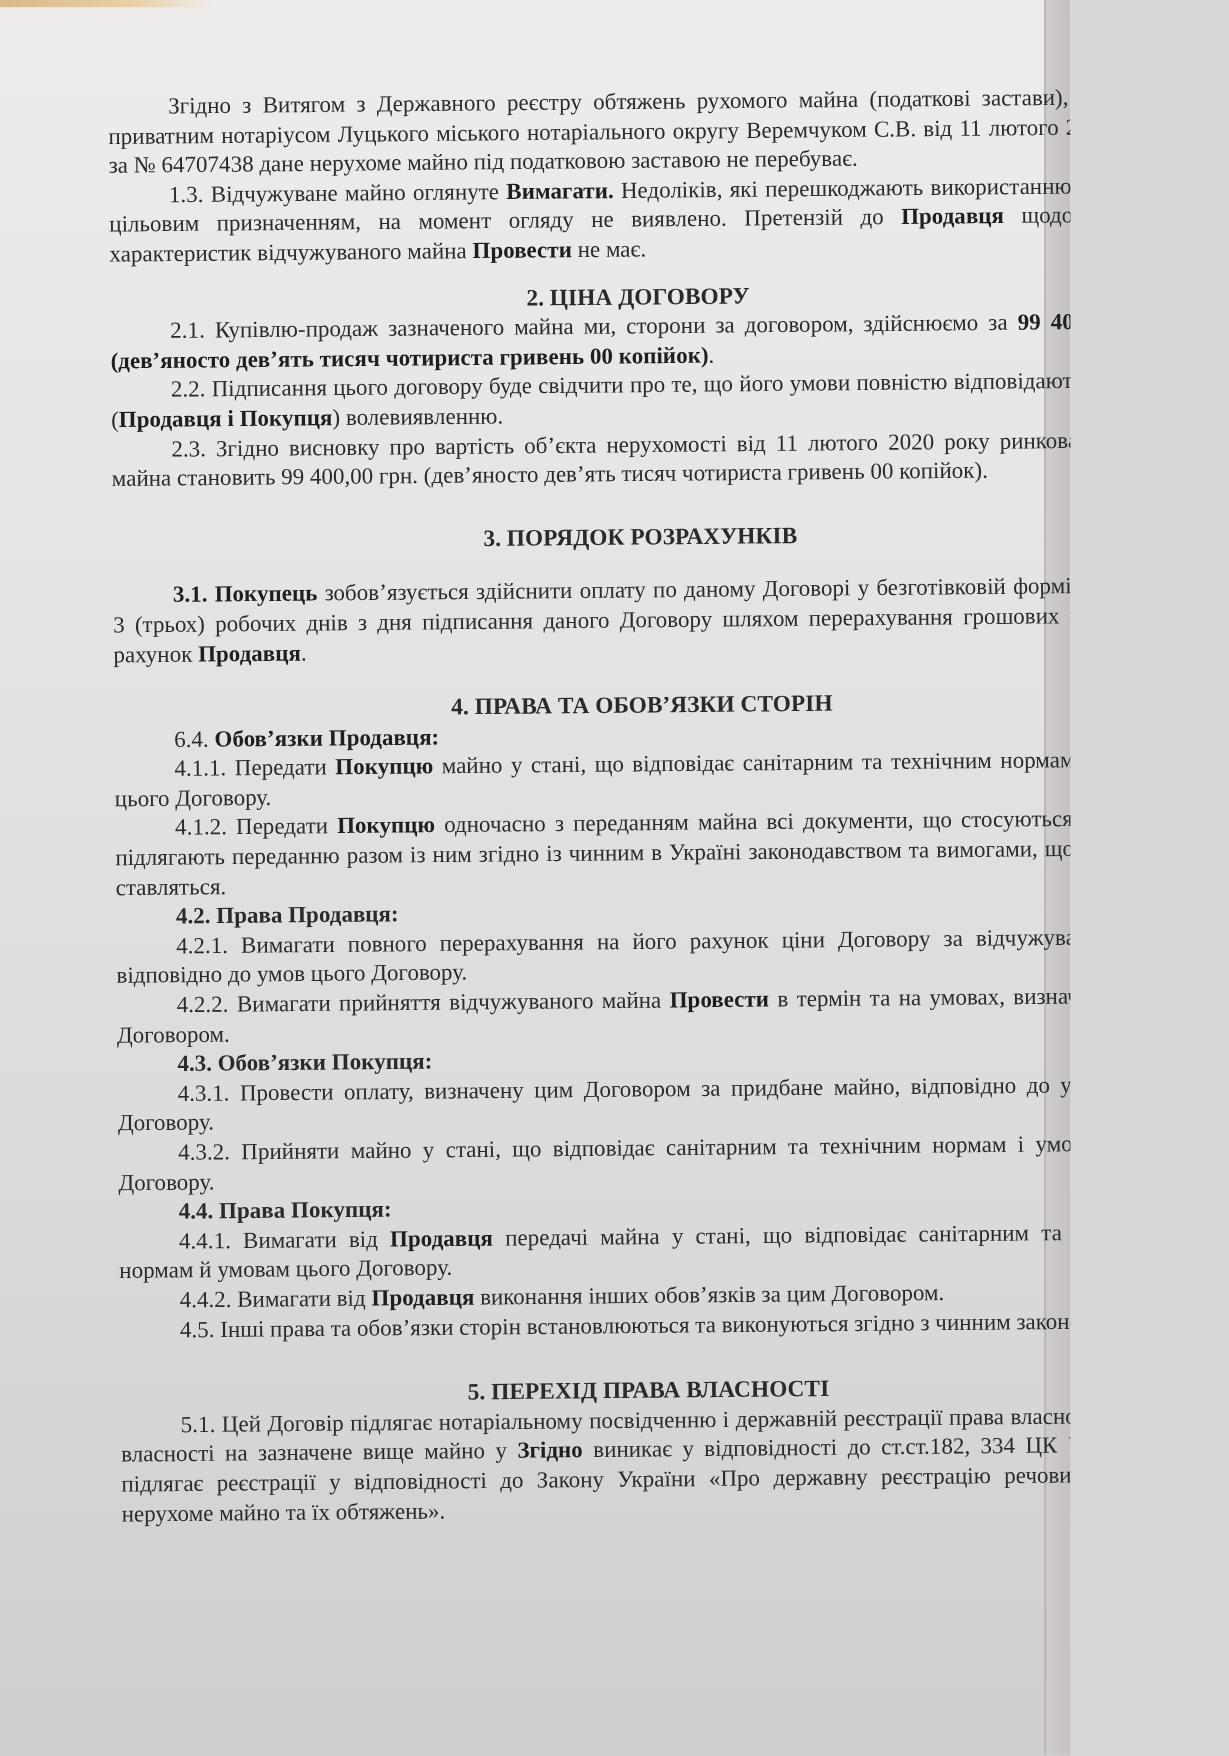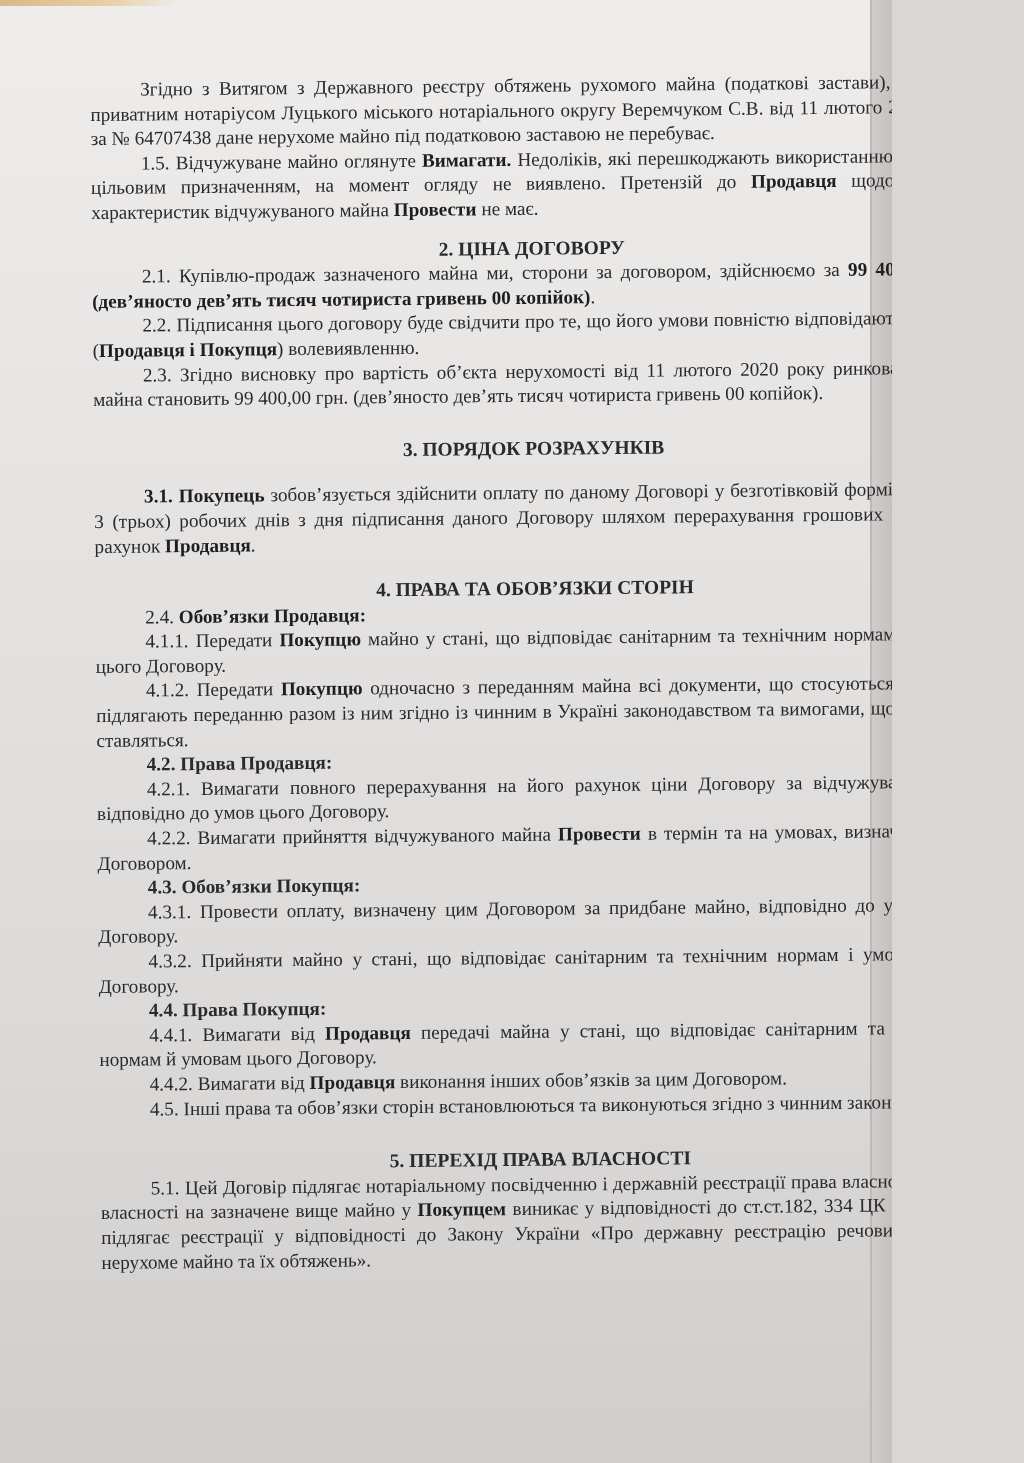--- a/index.html
+++ b/index.html
@@ -81,21 +81,21 @@
   <span class="mark" style="left:992px; top:122px;"></span>
   <span class="mark" style="left:992px; top:1108px;"></span>
 
   <div class="doc">
 
     <p class="p indent">
       <span>Згідно з Витягом з Державного реєстру обтяжень рухомого майна (податкові застави), виданим приватним нотаріусом Луцького міського нотаріального округу Веремчуком С.В. від 11 лютого 2020 року за  № 64707438 дане нерухоме майно під податковою заставою не перебуває.</span>
     </p>
 
     <p class="p indent">
-      <span>1.5.</span><span> Відчужуване майно оглянуте </span><b>Вимагати.</b><span> Недоліків, які перешкоджають використанню майна за цільовим призначенням, на момент огляду не виявлено. Претензій до </span><b>Продавця</b><span> щодо якісних характеристик відчужуваного майна </span><b>Провести</b><span> не має.</span>
+      <span>1.3.</span><span> Відчужуване майно оглянуте </span><b>Вимагати.</b><span> Недоліків, які перешкоджають використанню майна за цільовим призначенням, на момент огляду не виявлено. Претензій до </span><b>Продавця</b><span> щодо якісних характеристик відчужуваного майна </span><b>Провести</b><span> не має.</span>
     </p>
 
     <h2 class="heading h2">2. ЦІНА ДОГОВОРУ</h2>
 
     <p class="p indent">
       <span>2.1. Купівлю-продаж зазначеного майна ми, сторони за договором, здійснюємо за </span><b>99 400,00 грн. (дев’яносто дев’ять тисяч чотириста гривень 00 копійок)</b><span>.</span>
     </p>
     <p class="p indent">
       <span>2.2. Підписання цього договору буде свідчити про те, що його умови повністю відповідають нашому (</span><b>Продавця і Покупця</b><span>) волевиявленню.</span>
     </p>
@@ -105,21 +105,21 @@
 
     <h2 class="heading h3">3. ПОРЯДОК РОЗРАХУНКІВ</h2>
 
     <p class="p indent">
       <b>3.1. Покупець</b><span> зобов’язується здійснити оплату по даному Договорі у безготівковій формі протягом 3 (трьох) робочих днів з дня підписання даного Договору шляхом перерахування грошових коштів на рахунок </span><b>Продавця</b><span>.</span>
     </p>
 
     <h2 class="heading h4">4. ПРАВА ТА ОБОВ’ЯЗКИ СТОРІН</h2>
 
     <p class="p indent">
-      <span>2.4.</span><b> Обов’язки Продавця:</b>
+      <span>6.4.</span><b> Обов’язки Продавця:</b>
     </p>
     <p class="p indent">
       <span>4.1.1. Передати </span><b>Покупцю</b><span> майно у стані, що відповідає санітарним та технічним нормам і умовам цього Договору.</span>
     </p>
     <p class="p indent">
       <span>4.1.2. Передати </span><b>Покупцю</b><span> одночасно з переданням майна всі документи, що стосуються майна та підлягають переданню разом із ним згідно із чинним в Україні законодавством та вимогами, що звичайно ставляться.</span>
     </p>
 
     <p class="subhead">4.2. Права Продавця:</p>
     <p class="p indent">
@@ -144,17 +144,17 @@
     <p class="p indent">
       <span>4.4.2. Вимагати від </span><b>Продавця</b><span> виконання інших обов’язків за цим Договором.</span>
     </p>
     <p class="p indent">
       <span>4.5. Інші права та обов’язки сторін встановлюються та виконуються згідно з чинним законодавством.</span>
     </p>
 
     <h2 class="heading h5">5. ПЕРЕХІД ПРАВА ВЛАСНОСТІ</h2>
 
     <p class="p indent">
-      <span>5.1. Цей Договір підлягає нотаріальному посвідченню і державній реєстрації права власності. Право власності на зазначене вище майно у </span><b>Покупцем</b><span> виникає у відповідності до ст.ст.182, 334 ЦК України та підлягає реєстрації у відповідності до Закону України «Про державну реєстрацію речових прав на нерухоме майно та їх обтяжень».</span>
+      <span>5.1. Цей Договір підлягає нотаріальному посвідченню і державній реєстрації права власності. Право власності на зазначене вище майно у </span><b>Згідно</b><span> виникає у відповідності до ст.ст.182, 334 ЦК України та підлягає реєстрації у відповідності до Закону України «Про державну реєстрацію речових прав на нерухоме майно та їх обтяжень».</span>
     </p>
 
   </div>
 </div>
 
 </body></html>

